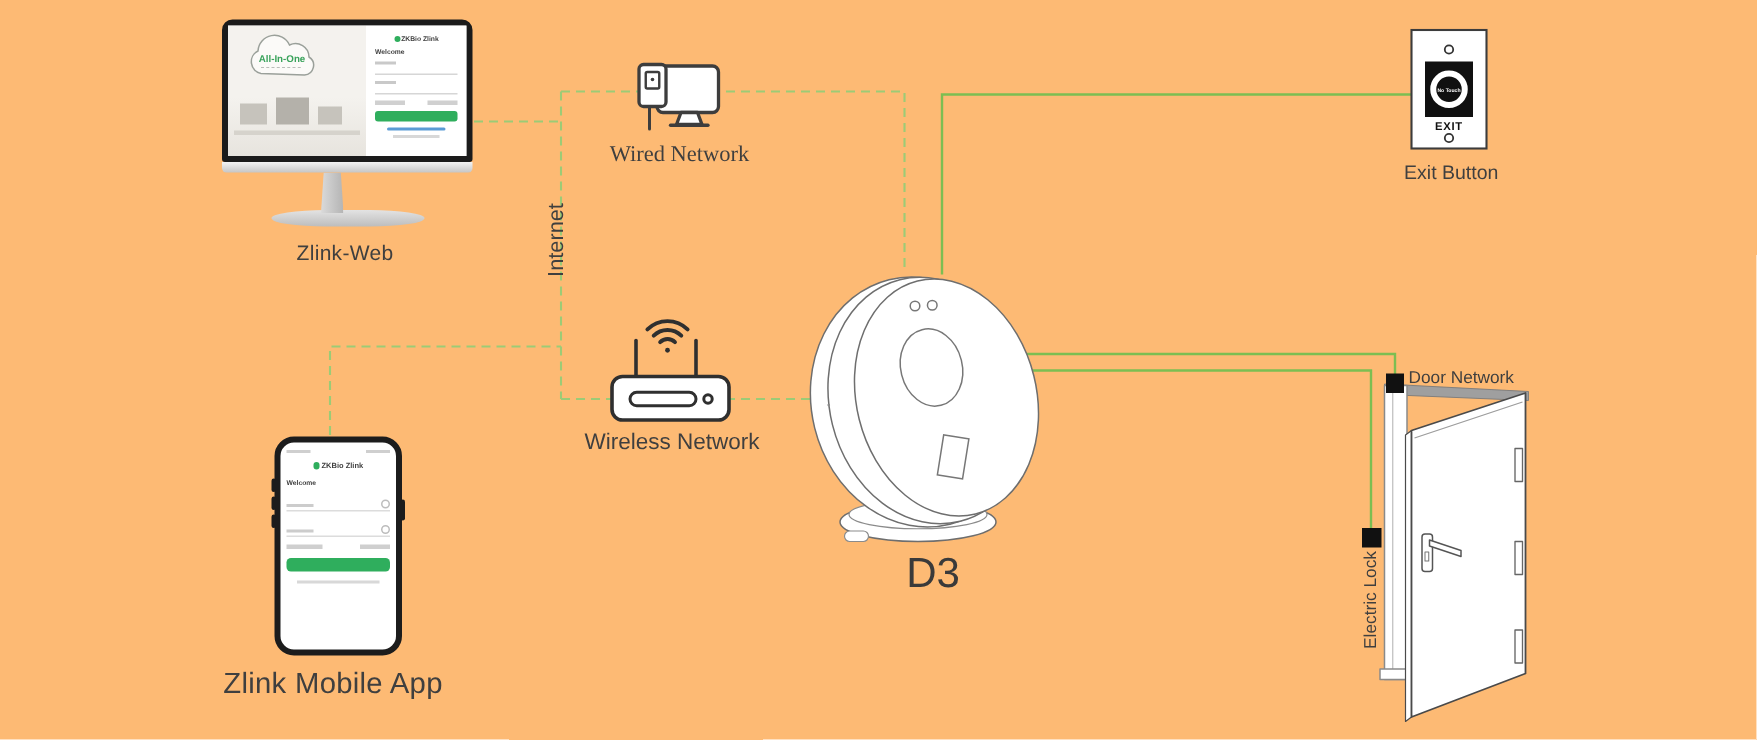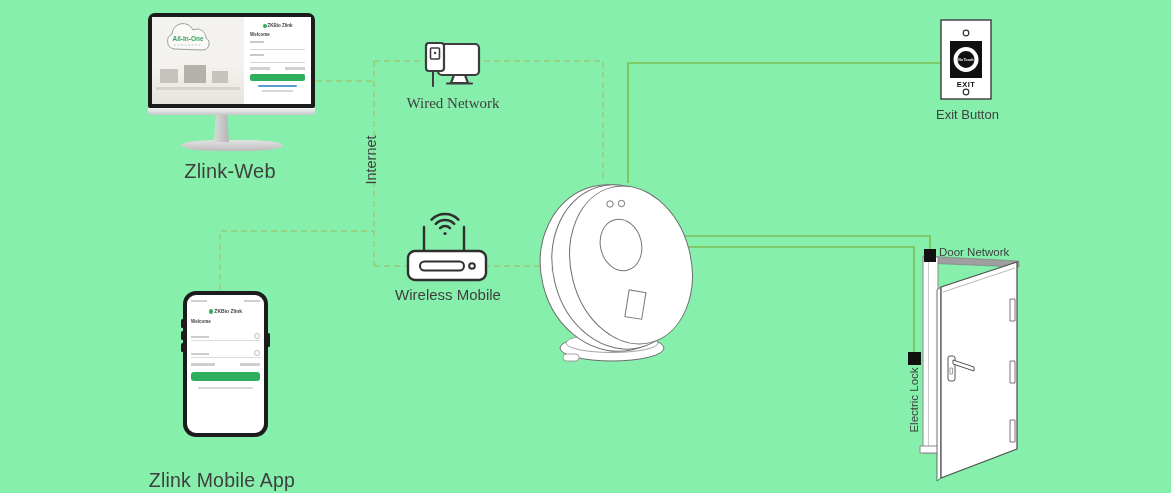--- a/index.html
+++ b/index.html
@@ -1,22 +1,22 @@
 <!DOCTYPE html>
 <html><head>
 <meta charset="utf-8">
 <style>
   html,body{margin:0;padding:0;background:#ffffff;}
-  #canvas{position:relative;width:1171px;height:493px;background:#86efac;overflow:hidden;
+  #canvas{position:relative;width:1171px;height:493px;background:#fdba74;overflow:hidden;
           font-family:"Liberation Sans", sans-serif;color:#3f3f3f;}
   #diagram-svg{position:absolute;left:0;top:0;z-index:1;}
   .label{position:absolute;z-index:3;color:#3f3f3f;}
   .lab-center{text-align:center;}
-  #zlink-web-label{left:150px;top:160px;width:160px;font-size:20px;letter-spacing:.2px;}
-  #zlink-mobile-label{left:132px;top:469px;width:180px;font-size:19.5px;letter-spacing:.2px;}
+  #zlink-web-label{left:150px;top:160px;width:160px;font-size:14px;letter-spacing:.2px;}
+  #zlink-mobile-label{left:132px;top:445px;width:180px;font-size:19.5px;letter-spacing:.2px;}
   #wired-label{left:383px;top:95px;width:140px;font-size:15px;font-family:Liberation Serif, serif;}
   #wireless-label{left:368px;top:286px;width:160px;font-size:15px;}
   #internet-label{left:326px;top:152px;width:90px;font-size:14.5px;transform:rotate(-90deg);}
   #d3-label{left:562px;top:366px;width:120px;font-size:28px;color:#3a3a3a;}
   #exit-label{left:895px;top:107px;width:145px;font-size:13px;}
   #door-sensor-label{left:939px;top:246px;font-size:11.5px;}
   #electric-lock-label{left:881px;top:394px;width:66px;font-size:11.5px;transform:rotate(-90deg);text-align:center;}
 
   
   #monitor{position:absolute;left:148px;top:13px;z-index:2;}
@@ -217,18 +217,19 @@
         <span style="width:20px;"></span>
       </div>
       <div class="ph-g-btn"></div>
       <div class="ph-foot"></div>
     </div>
   </div>
 
   <div class="label lab-center" id="zlink-web-label">Zlink-Web</div>
   <div class="label lab-center" id="zlink-mobile-label">Zlink Mobile App</div>
   <div class="label lab-center" id="wired-label">Wired Network</div>
-  <div class="label lab-center" id="wireless-label">Wireless Mobile</div>
+  <div class="label lab-center" id="wireless-label">Wireless Network</div>
   <div class="label lab-center" id="internet-label">Internet</div>
+  <div class="label lab-center" id="d3-label">D3</div>
   <div class="label lab-center" id="exit-label">Exit Button</div>
   <div class="label" id="door-sensor-label">Door Network</div>
   <div class="label" id="electric-lock-label">Electric Lock</div>
 </div>
 
 </body></html>

